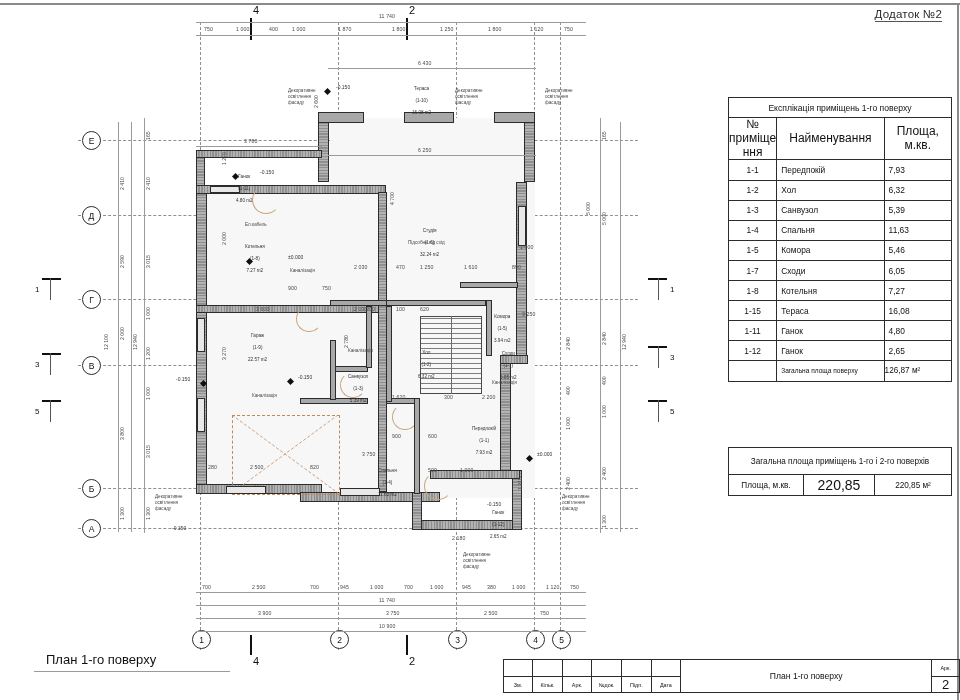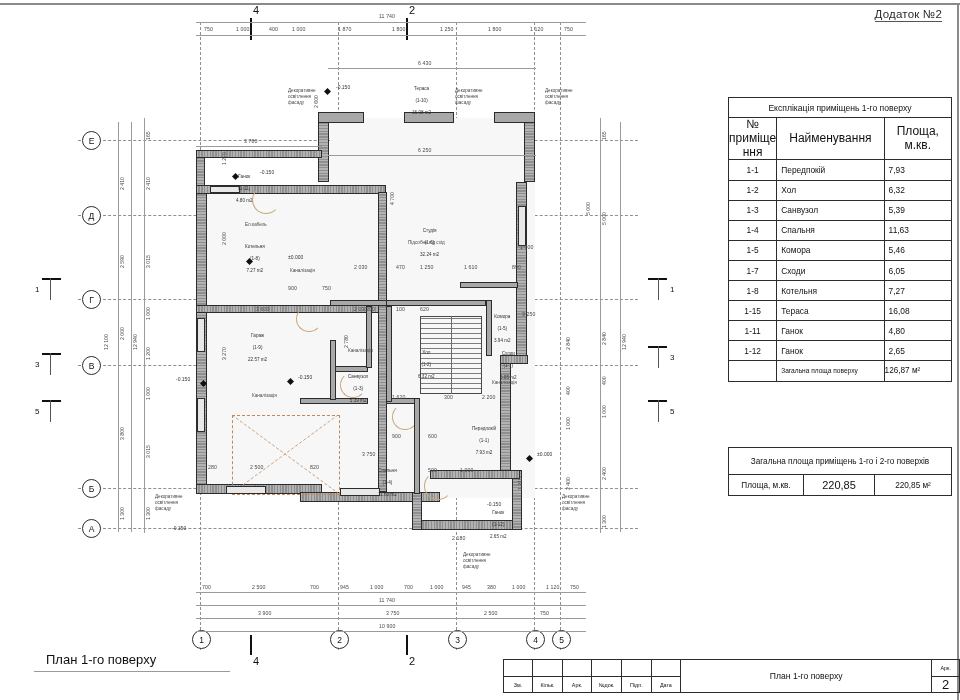--- a/index.html
+++ b/index.html
@@ -87,21 +87,21 @@
   #spec-table{left:728px;top:97px;width:224px;}
   #spec-table td{height:19.1px;}
   #spec-table .c1{width:44px;}
   #spec-table .c2{width:110px;}
   #spec-table .c3{width:70px;}
 
   #total-table{left:728px;top:447px;width:224px;}
   #total-table .cap2{font-size:8.2px;text-align:center;height:26px;}
   #total-table td{height:20px;}
   #total-table .lbl{font-size:8.2px;text-align:center;width:74px;}
-  #total-table .v1{font-size:11px;text-align:center;width:70px;}
+  #total-table .v1{font-size:14px;text-align:center;width:70px;}
   #total-table .v2{font-size:8.2px;text-align:center;}
 
   
   #title-block{position:absolute;left:503px;top:659px;border-collapse:collapse;}
   #title-block td{border:1px solid #2c2c2c;font-size:5.4px;color:#111;text-align:center;
                   padding:0;height:11px;}
   #title-block .blank{height:16px;}
   #title-block .mid{font-size:8.6px;width:270px;}
   #title-block .arkh{font-size:5.4px;width:28px;}
   #title-block .arknum{font-size:13px;}

